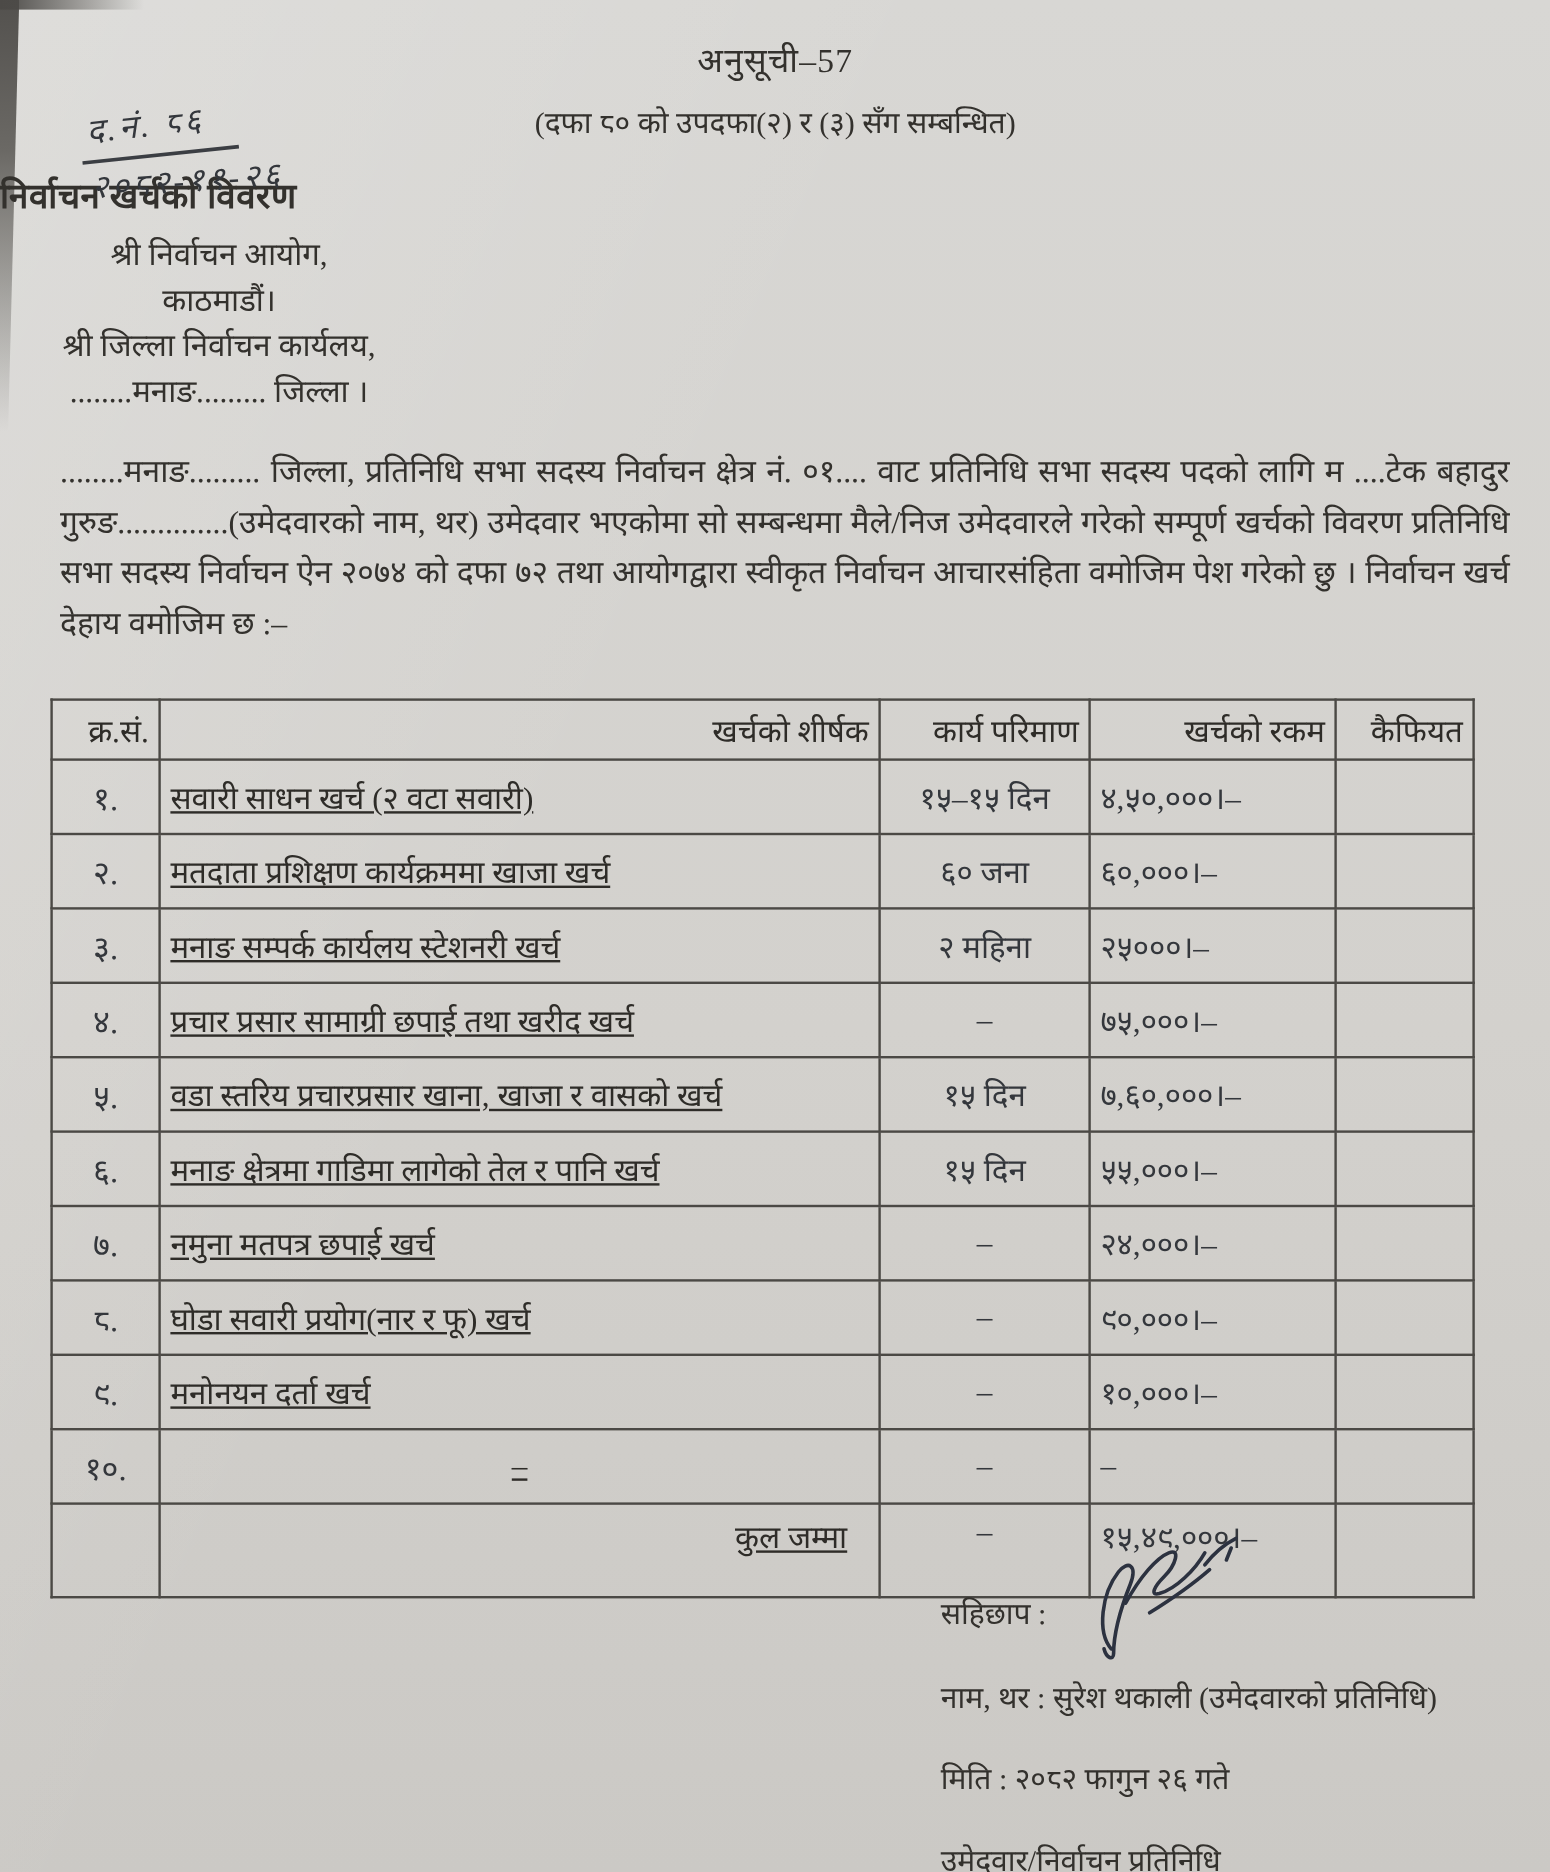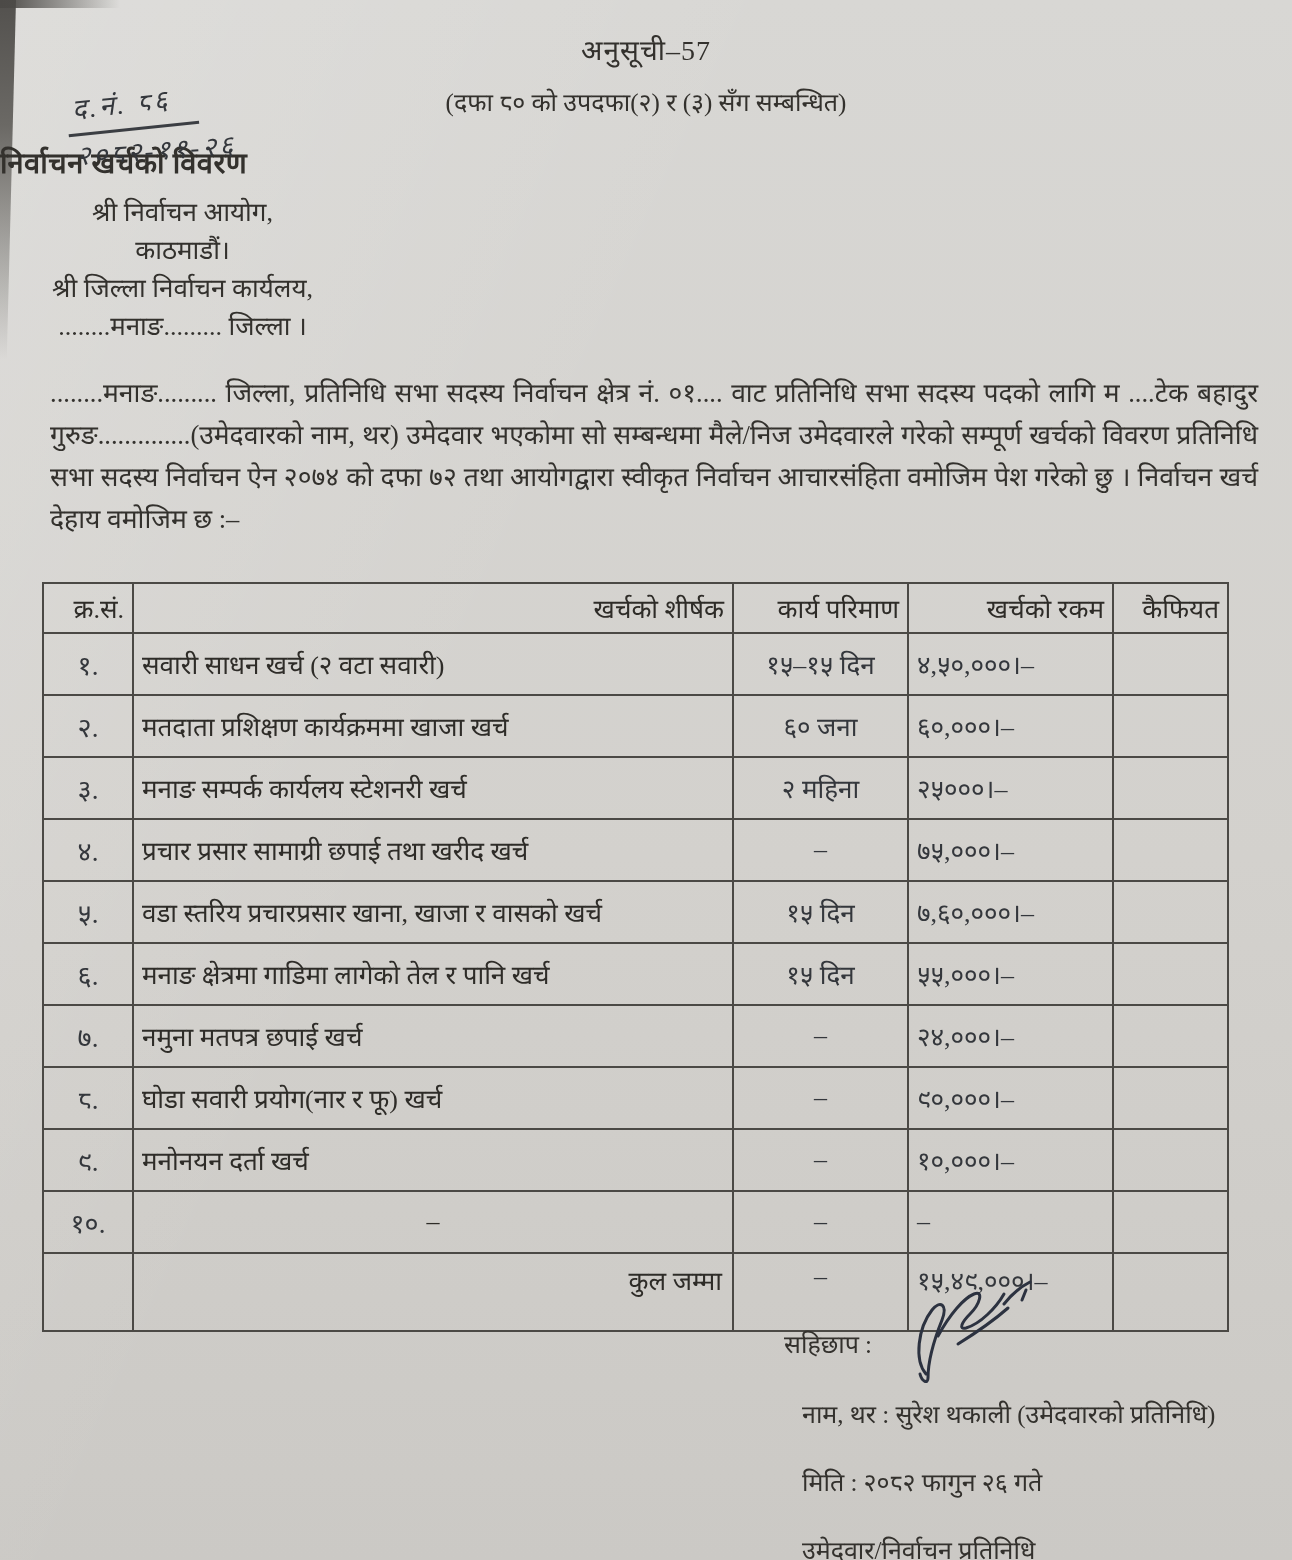--- a/index.html
+++ b/index.html
@@ -65,31 +65,31 @@
     font-size:26px;color:#2e2c28;
   }
   table.expense th, table.expense td{
     border:2px solid #4b4945;
     padding:2px 8px;
     overflow:hidden;white-space:nowrap;
   }
   table.expense th{font-weight:normal;text-align:right;height:44px;}
   table.expense td{height:56px;vertical-align:middle;}
   td.sn{text-align:center;font-size:27px;}
-  td.title{text-align:left;padding-left:16px;}
+  td.title{text-align:left;padding-left:16px;text-decoration:underline;}
   td.qty{text-align:center;}
   td.amount{text-align:left;padding-left:14px;}
   tr.total-row td{height:66px;vertical-align:top;padding-top:8px;}
-  tr.total-row td.title{text-align:right;padding-right:10px;}
+  tr.total-row td.title{text-align:right;padding-right:26px;}
 
   .sign-block{position:absolute;left:784px;top:1292px;font-size:25px;}
   .seal-row{position:relative;height:78px;}
   .seal-row .lbl{position:absolute;left:0;bottom:10px;}
   .seal-row svg{position:absolute;left:120px;top:-14px;}
-  .sign-block .plain{margin-top:26px;margin-left:18px;}
+  .sign-block .plain{margin-top:26px;}
   .sign-block .plain + .plain{margin-top:34px;}
 </style>
 </head>
 <body>
 
 <div class="sheet">
 
   <div class="edge-strip"></div>
   <div class="edge-top"></div>
   <div class="mark" style="top:172px"></div>

